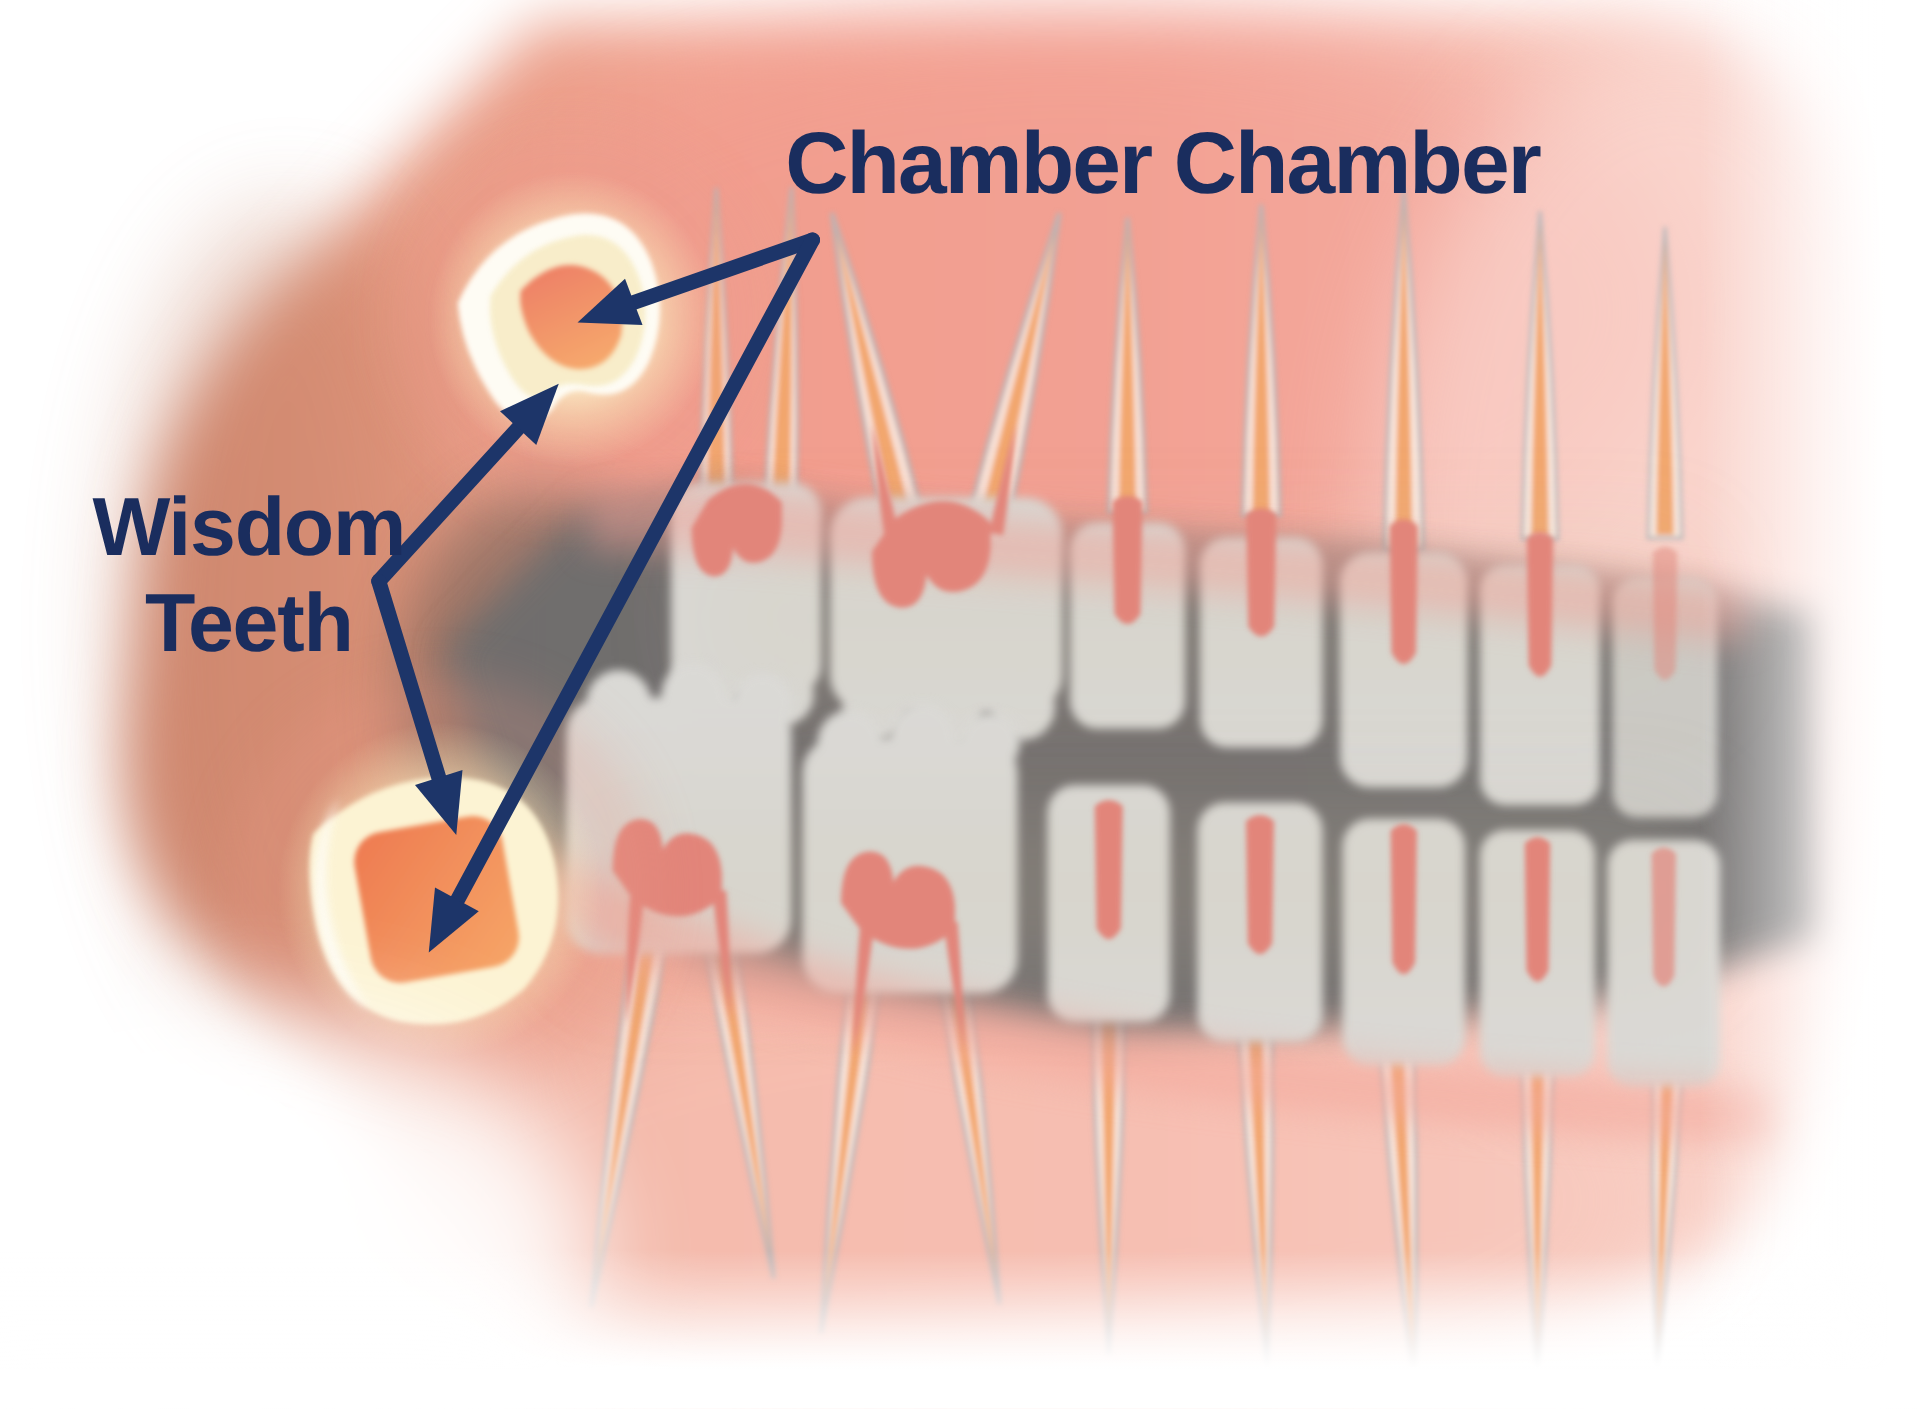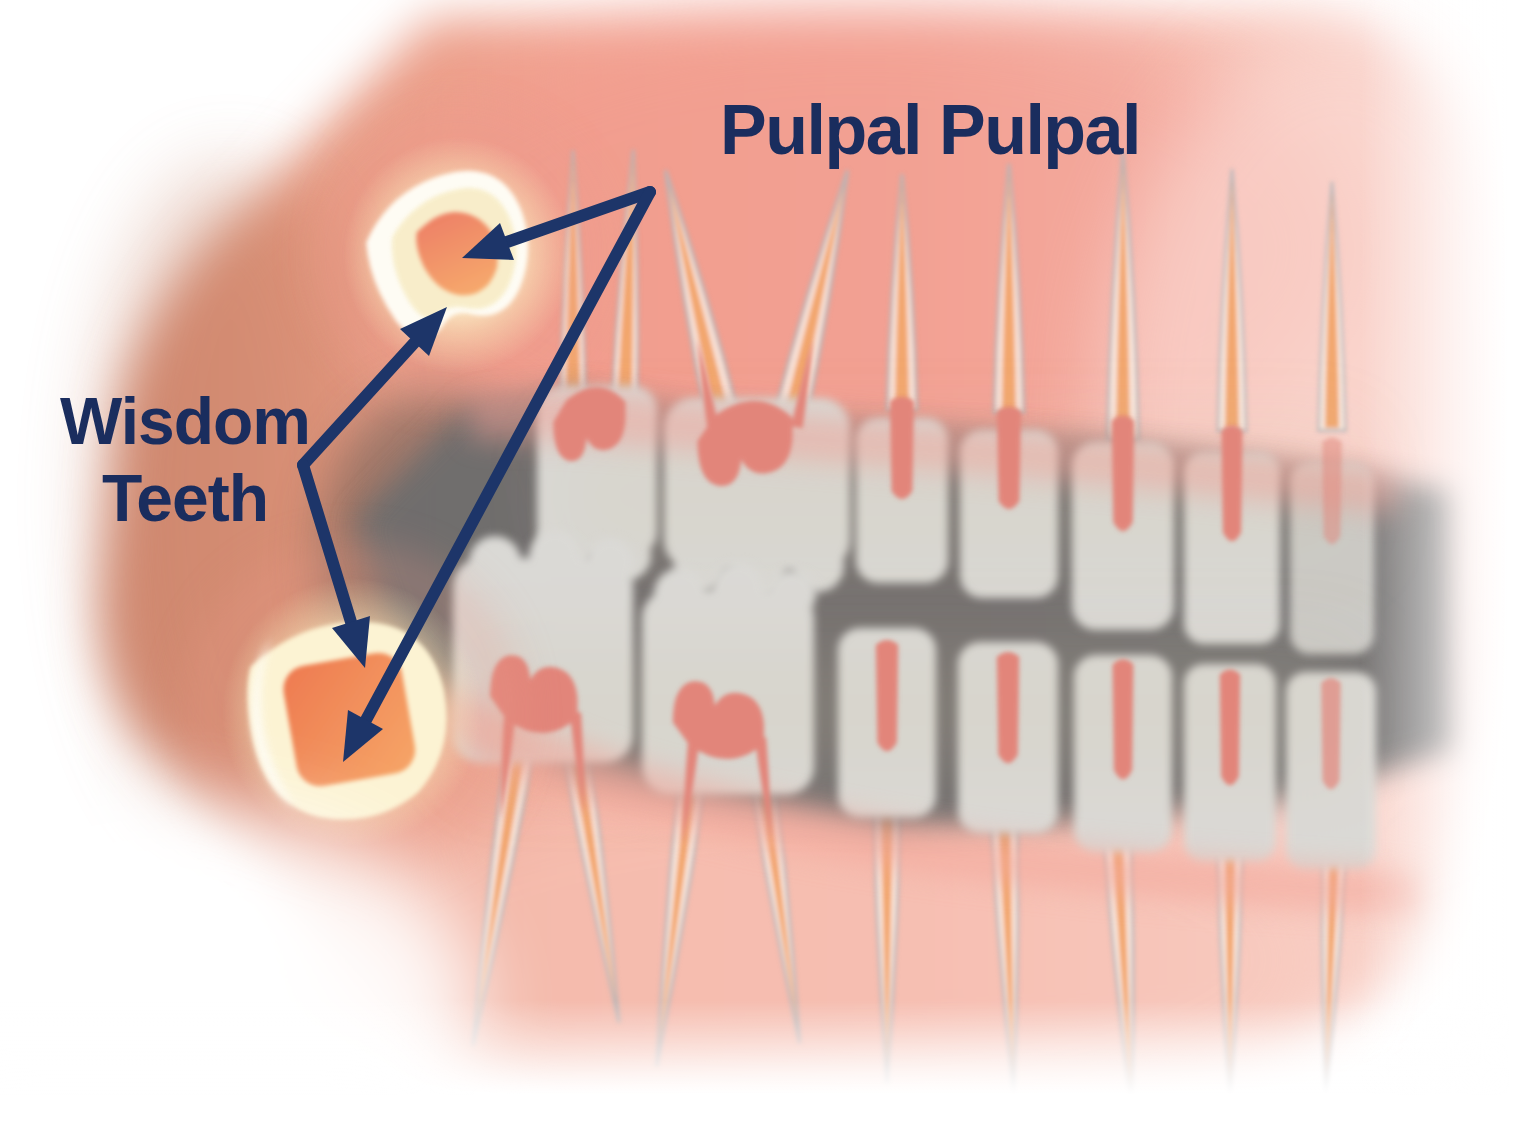--- a/index.html
+++ b/index.html
@@ -13,21 +13,21 @@
   .stage svg{position:absolute;left:0;top:0;}
   .label{
     position:absolute;
     font-weight:700;
     color:var(--label-text,#1a2d5e);
     text-align:center;
     line-height:1.16;
     user-select:none;
   }
   .label-pulpal{left:625px;top:90px;width:610px;font-size:70px;letter-spacing:-1.5px;white-space:nowrap;}
-  .label-wisdom{left:20px;top:383px;width:330px;font-size:66px;letter-spacing:-1px;}
+  .label-wisdom{left:34px;top:383px;width:330px;font-size:66px;letter-spacing:-1px;}
   .root{fill:var(--root-fill,#fbeee4);stroke:var(--root-outline,#b5b6ba);stroke-width:3;opacity:.82;}
   .canal{fill:var(--root-canal-orange,#f2a164);opacity:.9;}
   .crown{fill:var(--tooth-crown,#dad9d5);}
   .pulp{fill:var(--pulp-salmon,#e2857a);}
   .arrow-line{stroke:var(--arrow,#1d3569);stroke-width:12;stroke-linecap:round;fill:none;}
   .arrow-head{fill:var(--arrow,#1d3569);}
 </style>
 </head>
 <body>
 
@@ -242,15 +242,15 @@
         <line class="arrow-line" x1="303" y1="465" x2="415" y2="342"></line>
         <polygon class="arrow-head" points="447,307 429,356 400,329"></polygon>
       </g>
       <g>
         <line class="arrow-line" x1="303" y1="465" x2="351" y2="622"></line>
         <polygon class="arrow-head" points="365,668 332,628 370,616"></polygon>
       </g>
     </g>
   </svg>
 
-  <div class="label label-pulpal">Pulpal Pulpal</div>
+  <div class="label label-pulpal">Chamber Chamber</div>
   <div class="label label-wisdom">Wisdom Teeth</div>
 </div>
 
 </body></html>

